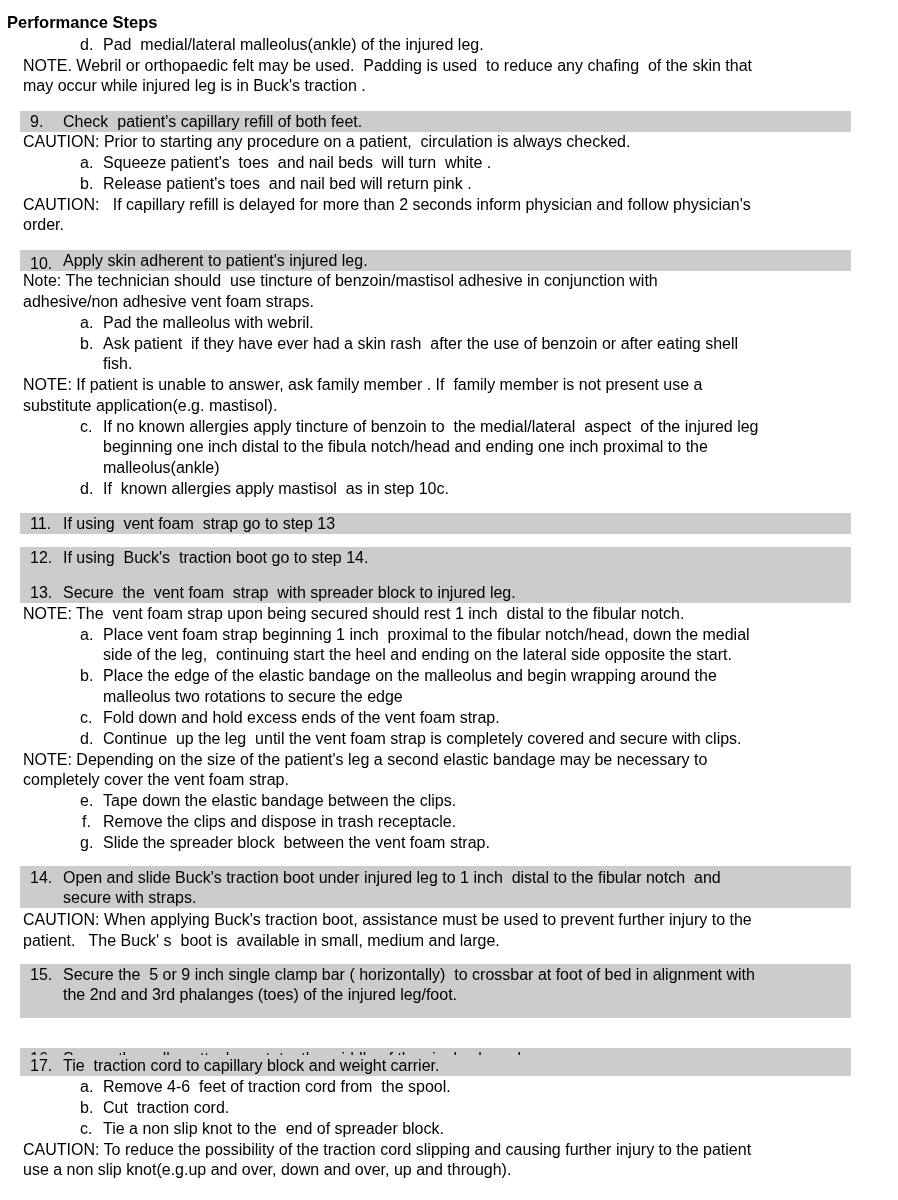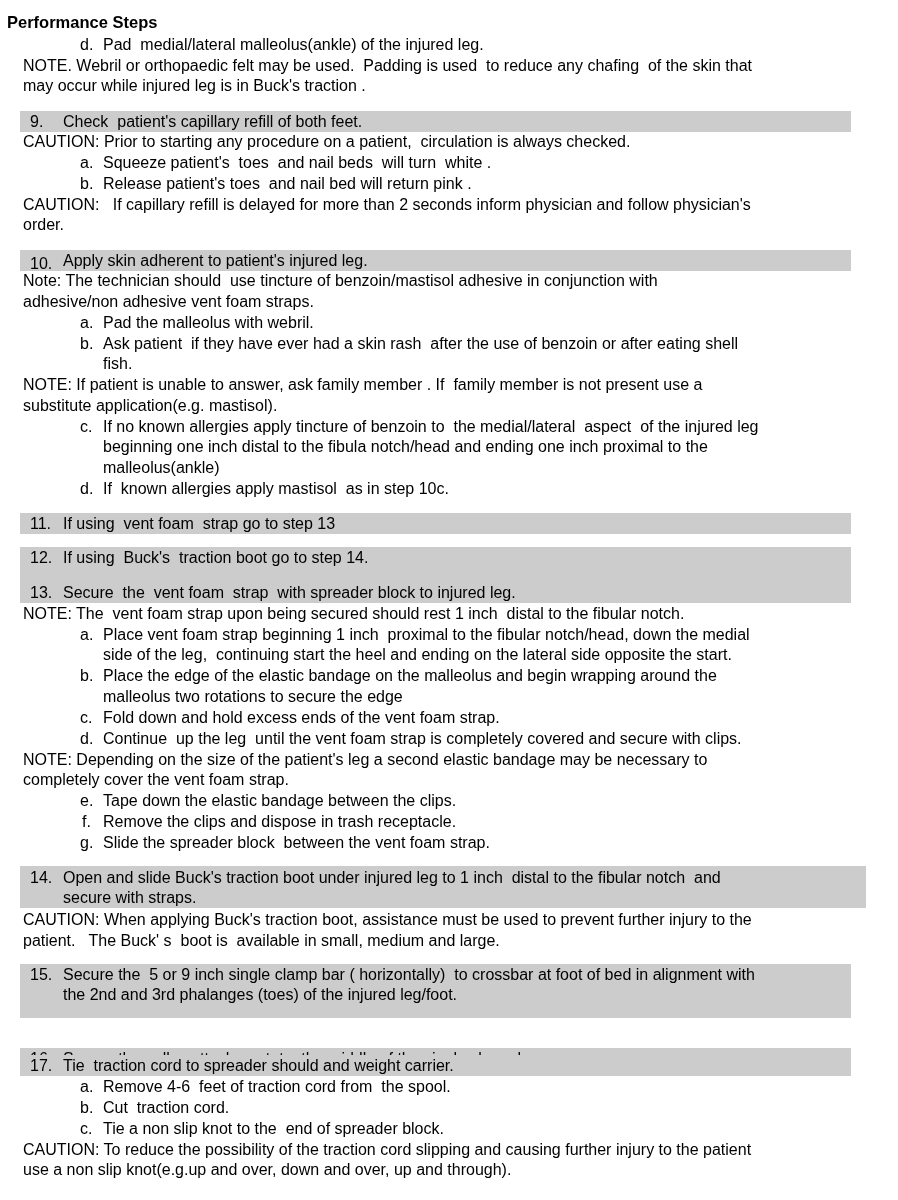--- a/index.html
+++ b/index.html
@@ -93,42 +93,42 @@
 <div class="line subc" style="top:729px">Continue  up the leg  until the vent foam strap is completely covered and secure with clips.</div>
 <div class="line note" style="top:750px">NOTE: Depending on the size of the patient's leg a second elastic bandage may be necessary to</div>
 <div class="line note" style="top:770px">completely cover the vent foam strap.</div>
 <div class="line sub" style="top:791px">e.</div>
 <div class="line subc" style="top:791px">Tape down the elastic bandage between the clips.</div>
 <div class="line sub" style="top:812px;left:82px">f.</div>
 <div class="line subc" style="top:812px">Remove the clips and dispose in trash receptacle.</div>
 <div class="line sub" style="top:833px">g.</div>
 <div class="line subc" style="top:833px">Slide the spreader block  between the vent foam strap.</div>
 
-<div class="bar" style="top: 866px; height: 42px; background: rgb(204, 204, 204); padding-left: 15px;">
+<div class="bar" style="top: 866px; height: 42px; background: rgb(204, 204, 204);">
   <div class="line num" style="top:2px">14.</div>
   <div class="line txt" style="top:2px">Open and slide Buck's traction boot under injured leg to 1 inch  distal to the fibular notch  and</div>
   <div class="line txt" style="top:22px">secure with straps.</div>
 </div>
 <div class="line note" style="top:910px">CAUTION: When applying Buck's traction boot, assistance must be used to prevent further injury to the</div>
 <div class="line note" style="top:931px">patient.   The Buck' s  boot is  available in small, medium and large.</div>
 
 <div class="bar" style="top: 964px; height: 54px; background: rgb(204, 204, 204);">
   <div class="line num" style="top:1px">15.</div>
   <div class="line txt" style="top:1px">Secure the  5 or 9 inch single clamp bar ( horizontally)  to crossbar at foot of bed in alignment with</div>
   <div class="line txt" style="top:21px">the 2nd and 3rd phalanges (toes) of the injured leg/foot.</div>
 </div>
 
 <div class="bar" style="top: 1048px; height: 21px; background: rgb(204, 204, 204);">
   <div class="line num" style="top:1px">16.</div>
   <div class="line txt" style="top:1px">Secure the pulley attachment  to  the middle of the single clamp bar.</div>
 </div>
 
 <div class="bar" style="top: 1055px; height: 21px; background: rgb(204, 204, 204);">
   <div class="line num" style="top:1px">17.</div>
-  <div class="line txt" style="top:1px">Tie  traction cord to spreader should and weight carrier.</div>
+  <div class="line txt" style="top:1px">Tie  traction cord to capillary block and weight carrier.</div>
 </div>
 <div class="line sub" style="top:1077px">a.</div>
 <div class="line subc" style="top:1077px">Remove 4-6  feet of traction cord from  the spool.</div>
 <div class="line sub" style="top:1098px">b.</div>
 <div class="line subc" style="top:1098px">Cut  traction cord.</div>
 <div class="line sub" style="top:1119px">c.</div>
 <div class="line subc" style="top:1119px">Tie a non slip knot to the  end of spreader block.</div>
 <div class="line note" style="top:1140px">CAUTION: To reduce the possibility of the traction cord slipping and causing further injury to the patient</div>
 <div class="line note" style="top:1160px">use a non slip knot(e.g.up and over, down and over, up and through).</div>
 

